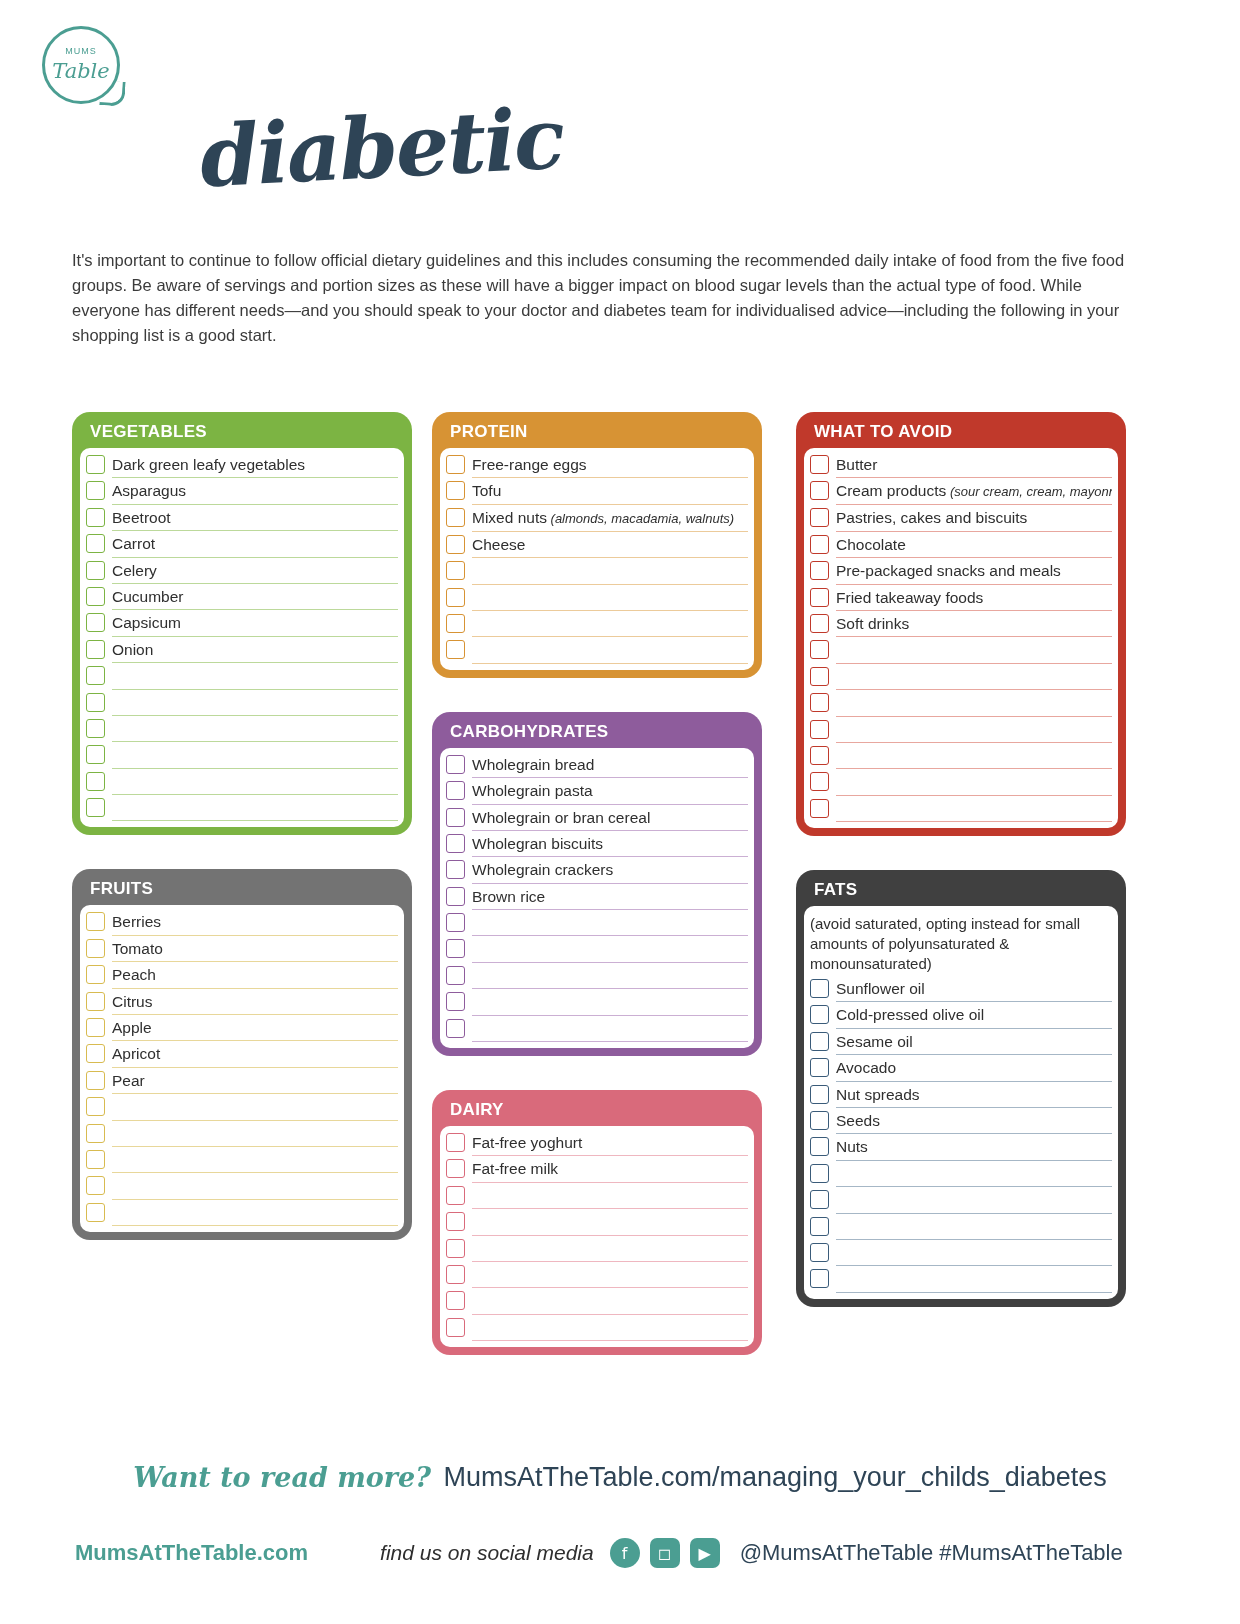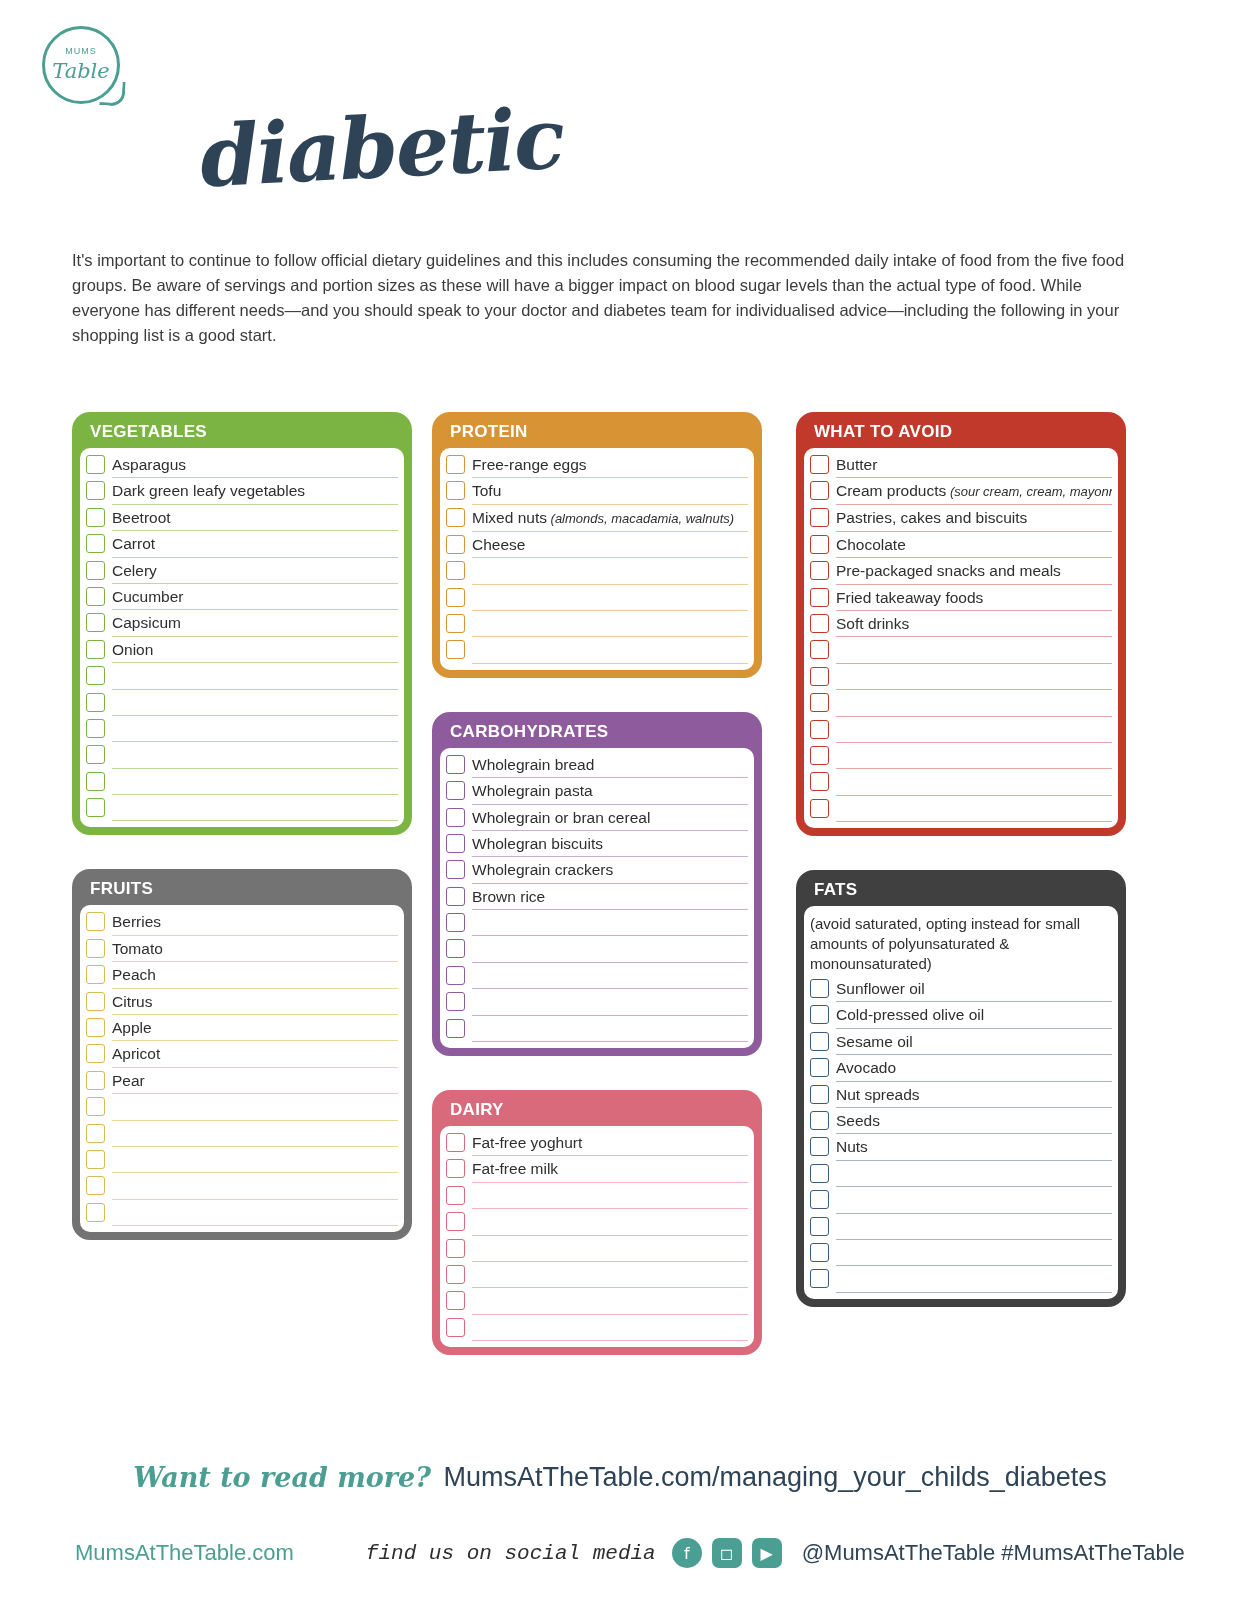--- a/index.html
+++ b/index.html
@@ -238,26 +238,26 @@
     left: 0;
     top: 1528px;
     width: 1240px;
     height: 50px;
     display: flex;
     align-items: center;
   }
   .fb-site {
     margin-left: 75px;
     font-size: 22px;
-    font-weight: normal;
+    font-weight: bold;
     color: #4b9e92;
   }
   .fb-social-text {
     margin-left: 72px;
-    font-family: Liberation Mono, monospace;
+    font-family: Liberation Sans, sans-serif;
     font-style: italic;
     font-size: 21px;
     color: #2e2e2e;
   }
   .social-icons {
     margin-left: 16px;
     display: flex;
     align-items: center;
     gap: 10px;
   }
@@ -295,25 +295,25 @@
 
 <div class="intro">It's important to continue to follow official dietary guidelines and this includes consuming the recommended daily intake of food from the five food groups. Be aware of servings and portion sizes as these will have a bigger impact on blood sugar levels than the actual type of food. While everyone has different needs—and you should speak to your doctor and diabetes team for individualised advice—including the following in your shopping list is a good start.</div>
 
 <div class="col col-left">
   <div class="card veg">
     <div class="card-title">VEGETABLES</div>
     <div class="card-body">
       <div class="rows" id="rows-vegetables">
           <div class="row">
             <div class="chk"></div>
+            <div class="line">Dark green leafy vegetables</div>
+          </div>
+          <div class="row">
+            <div class="chk"></div>
             <div class="line">Asparagus</div>
-          </div>
-          <div class="row">
-            <div class="chk"></div>
-            <div class="line">Dark green leafy vegetables</div>
           </div>
           <div class="row">
             <div class="chk"></div>
             <div class="line">Beetroot</div>
           </div>
           <div class="row">
             <div class="chk"></div>
             <div class="line">Carrot</div>
           </div>
           <div class="row">

